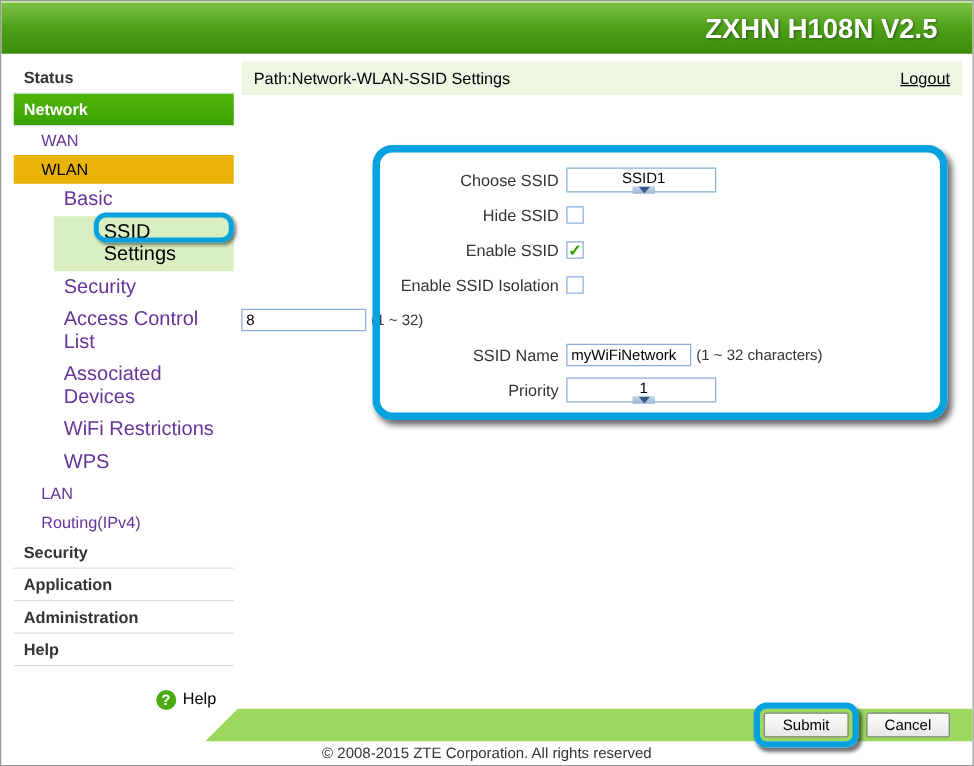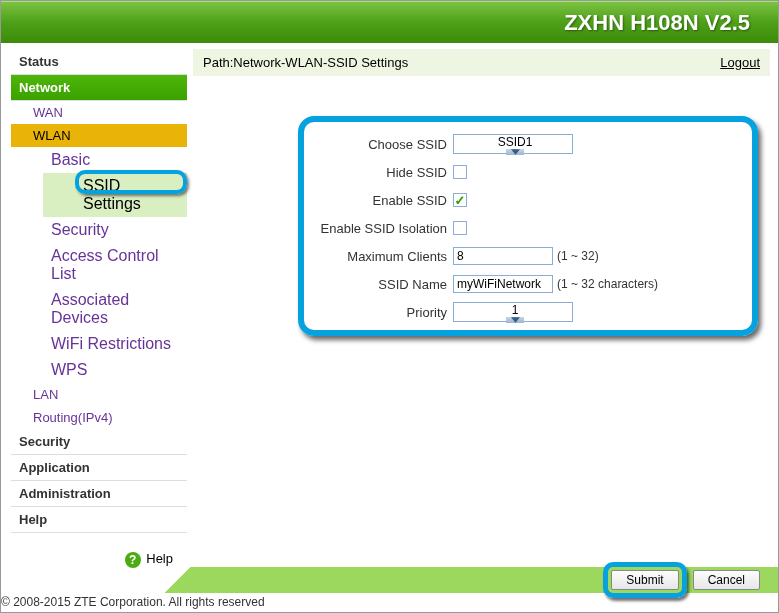--- a/index.html
+++ b/index.html
@@ -230,21 +230,21 @@
     position: absolute;
     left: -8px; top: -8px; right: -8px; bottom: -8px;
     border: 5px solid #06a2e0;
     border-radius: 10px;
     box-shadow: 2px 3px 3px rgba(0,0,0,0.55);
     pointer-events: none;
   }
   .copyright {
     position: absolute;
     bottom: 2px; left: 0; right: 0;
-    text-align: left;
+    text-align: center;
     font-size: 12px;
     color: #333;
   }
 </style>
 </head>
 <body>
 
 <div class="header">
   <span>ZXHN H108N V2.5</span>
 </div>
@@ -320,21 +320,20 @@
       </div>
 
       <div class="form-row">
         <div class="form-label">Enable SSID Isolation</div>
         <div class="form-ctrl">
           <span class="checkbox"></span>
         </div>
       </div>
 
       <div class="form-row">
-        <div class="form-label">Maximum Clients</div>
         <div class="form-ctrl">
           <input class="fake-input" value="8" style="">
           <span class="hint">(1 ~ 32)</span>
         </div>
       </div>
 
       <div class="form-row">
         <div class="form-label">SSID Name</div>
         <div class="form-ctrl">
           <input class="fake-input" value="myWiFiNetwork" style="">

